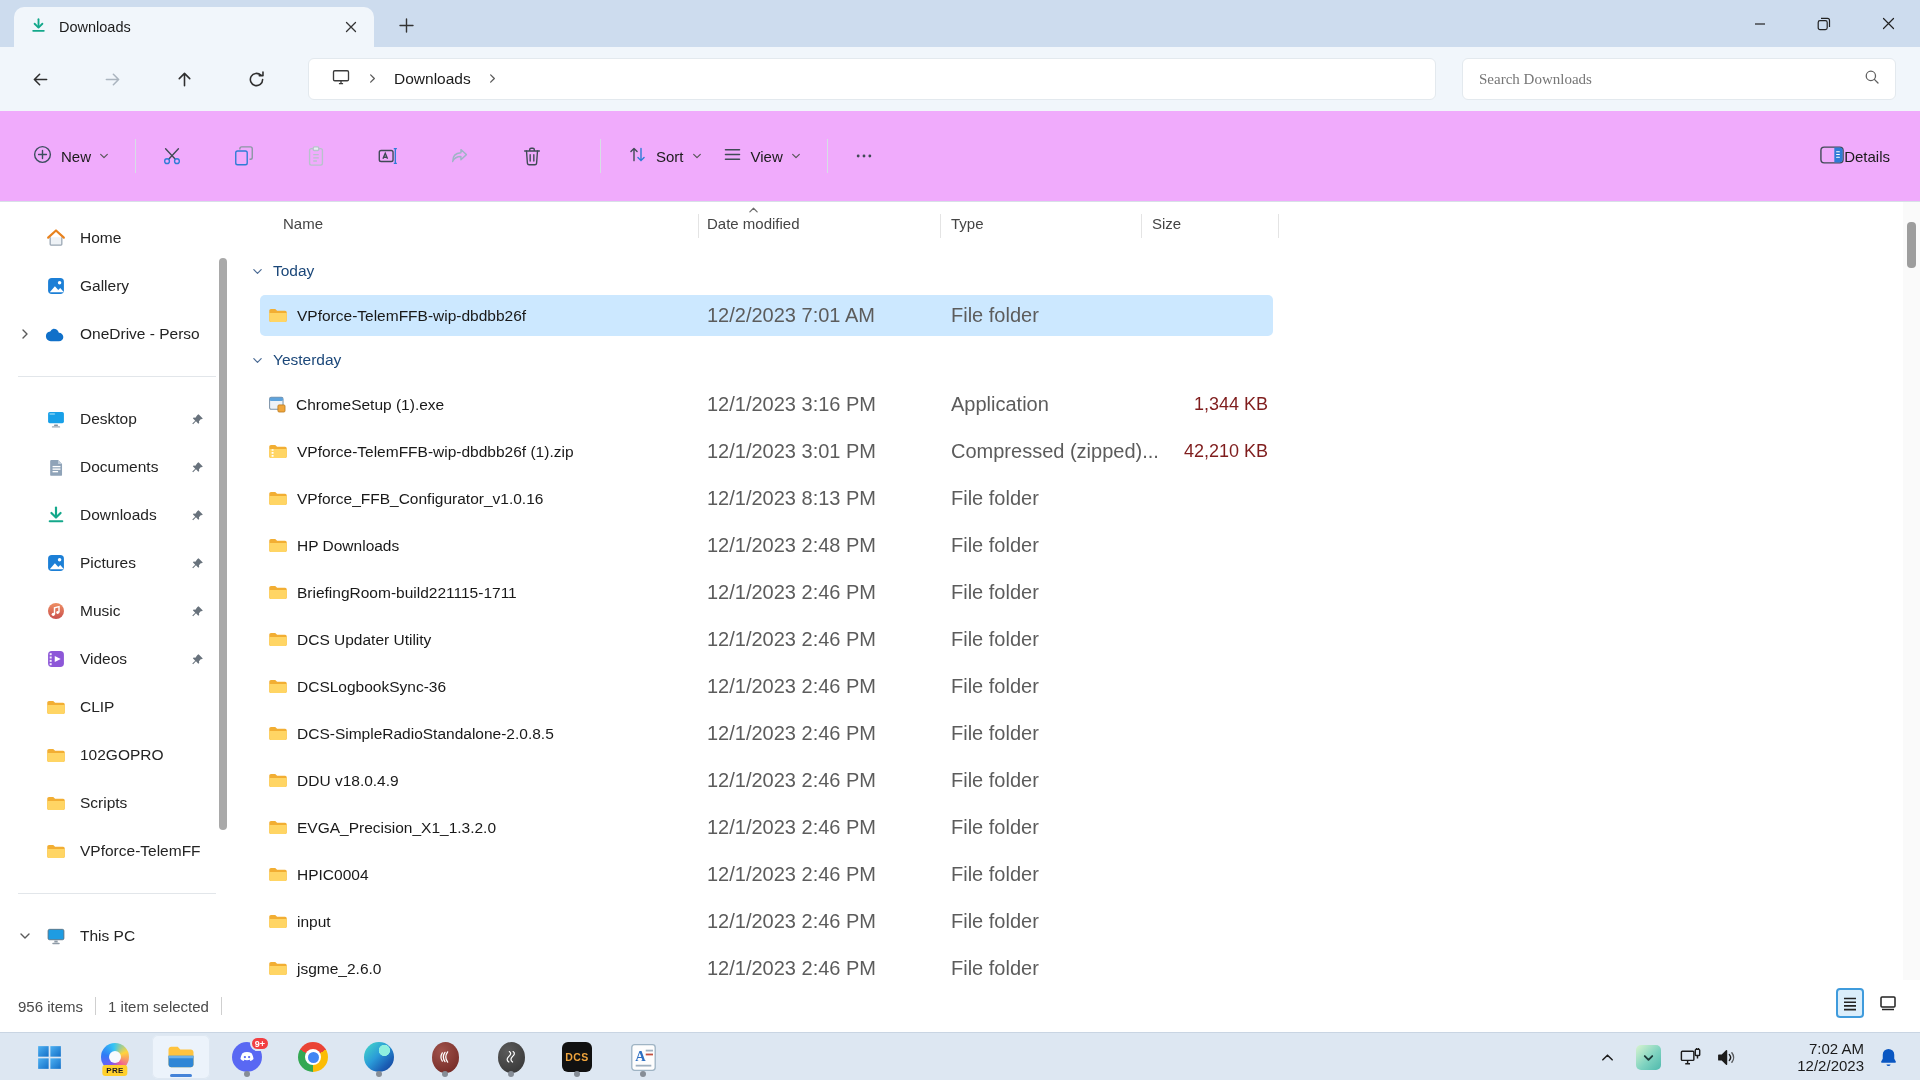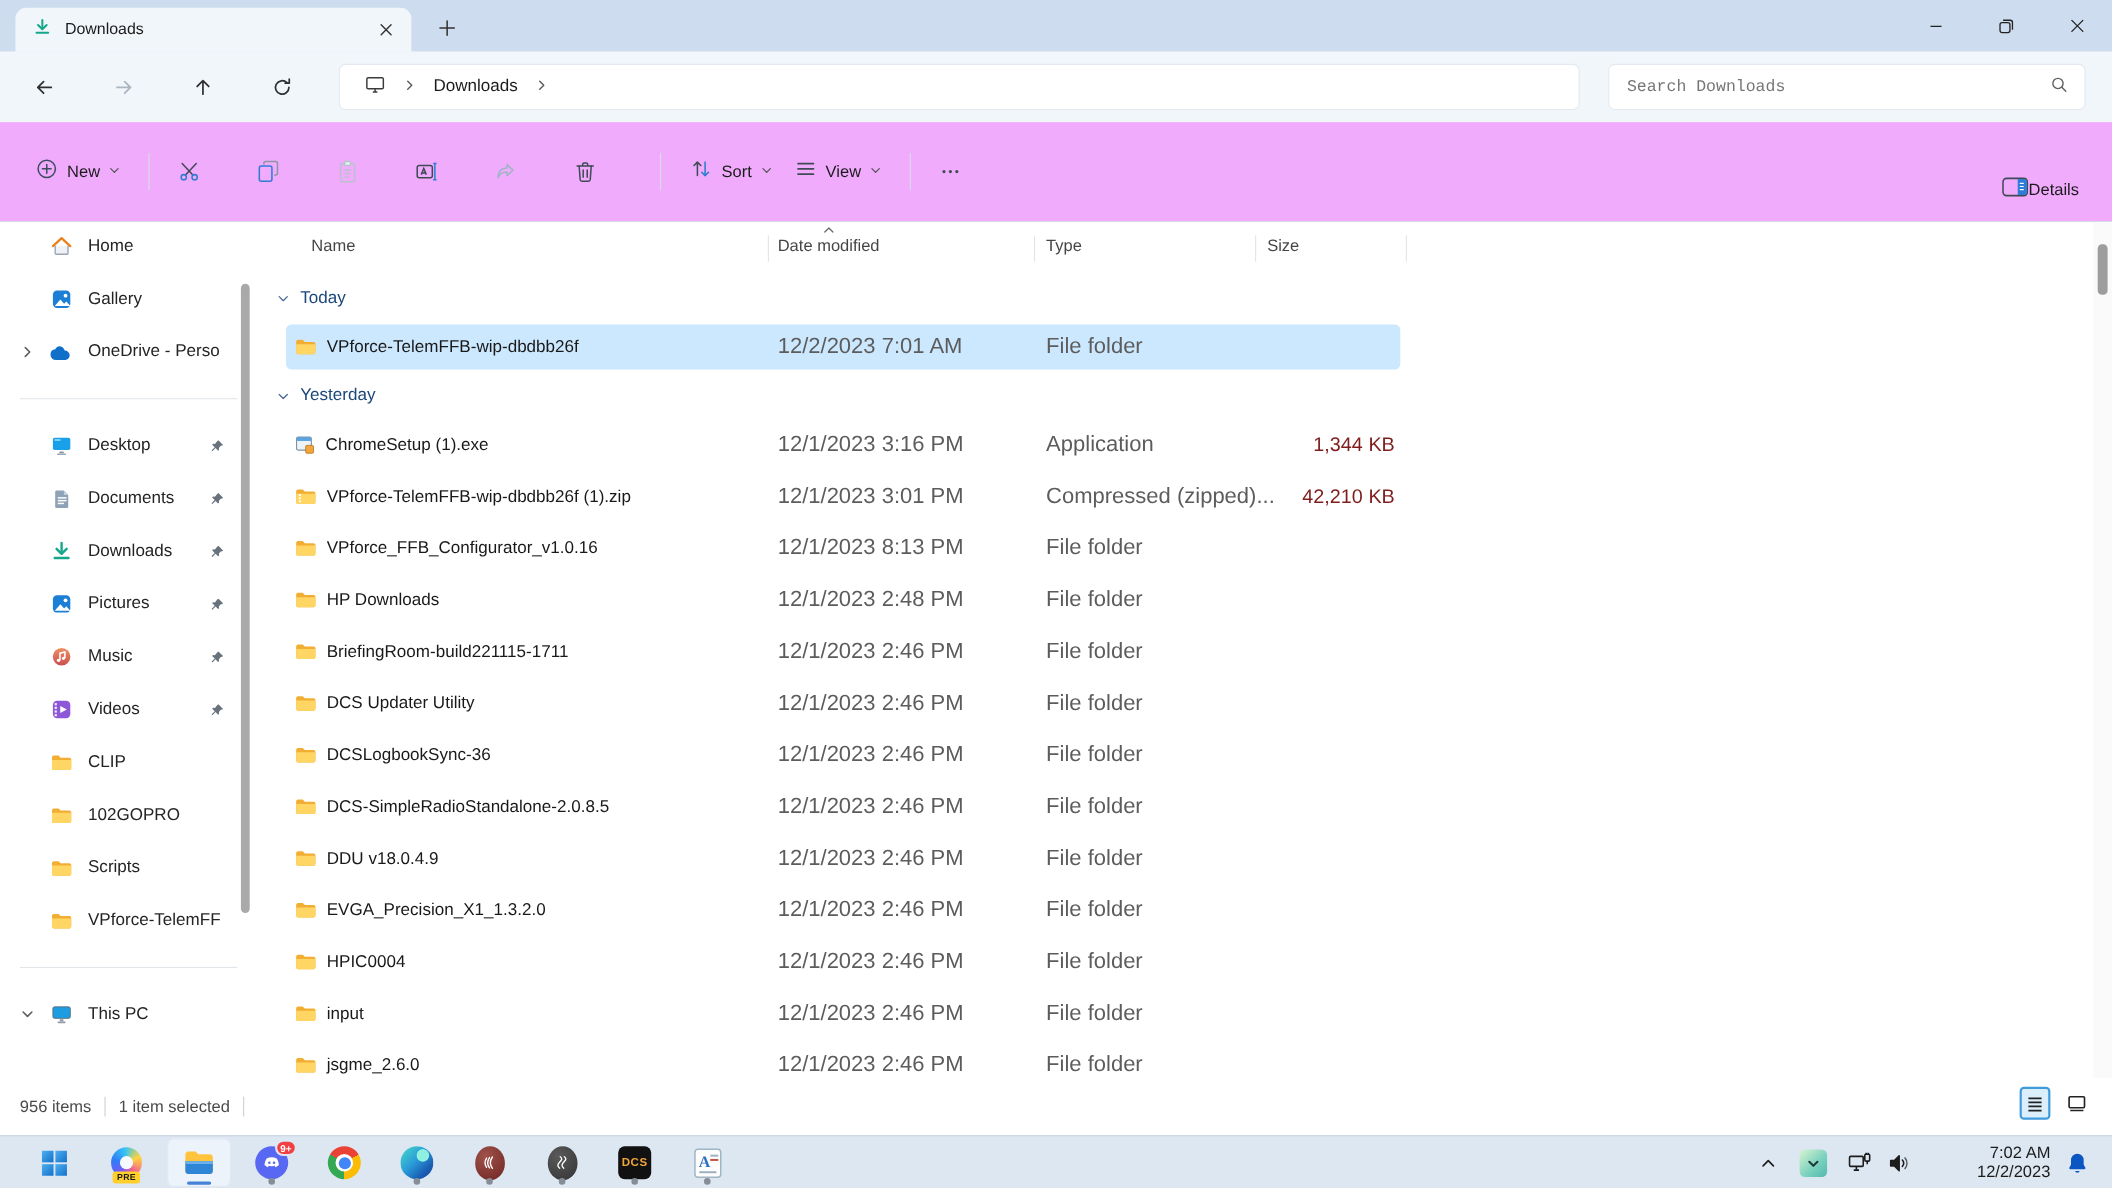--- a/index.html
+++ b/index.html
@@ -15,38 +15,38 @@
   .newtab{position:absolute;left:392px;top:11px;width:28px;height:28px;border-radius:5px;display:flex;align-items:center;justify-content:center;cursor:pointer}
   .winctl{position:absolute;right:0;top:0;height:47px;display:flex}
   .winbtn{width:64px;height:47px;display:flex;align-items:center;justify-content:center;cursor:pointer}
 
   
   .navbar{position:absolute;left:0;top:47px;width:1920px;height:64px;background:#f1f6fb}
   .nav-btn{position:absolute;top:12px;width:40px;height:40px;border-radius:5px;display:flex;align-items:center;justify-content:center;cursor:pointer}
   .addressbar{position:absolute;left:308px;top:11px;width:1128px;height:42px;background:#fff;border:1px solid #e3e9ee;border-radius:6px;display:flex;align-items:center;padding-left:22px;gap:16px}
   .crumb-label{font-size:15.5px;color:#1b1b1b}
   .searchbar{position:absolute;left:1462px;top:11px;width:434px;height:42px;background:#fff;border:1px solid #e3e9ee;border-radius:6px;display:flex;align-items:center;padding:0 14px 0 16px}
-  .searchbar input{flex:1;border:none;outline:none;font-size:15px;color:#1b1b1b;font-family:Liberation Mono, monospace;background:transparent}
+  .searchbar input{flex:1;border:none;outline:none;font-size:15px;color:#1b1b1b;font-family:Liberation Serif, serif;background:transparent}
   .searchbar input::placeholder{color:#767676}
 
   
   .toolbar{position:absolute;left:0;top:111px;width:1920px;height:91px;background:#f0abfc;border-bottom:1px solid #d8e0e7;display:flex;align-items:center;padding-left:22px}
   .tb-group{display:flex;align-items:center;gap:8px;padding:6px 10px;border-radius:5px;cursor:pointer}
   .tb-group .lab{font-size:15px;color:#1b1b1b}
   .tb-btn{width:40px;height:40px;margin-right:32px;border-radius:5px;display:flex;align-items:center;justify-content:center;cursor:pointer}
   .tb-btn:last-of-type{margin-right:0}
   .tb-sep{width:1px;height:34px;background:#d6dee5;margin:0 16px}
-  .details-btn{position:absolute;right:30px;top:16px;height:91px;display:flex;align-items:center;cursor:pointer}
+  .details-btn{position:absolute;right:30px;top:0;height:91px;display:flex;align-items:center;cursor:pointer}
   .details-btn .lab{font-size:15px;color:#1b1b1b}
 
   
   .content{position:absolute;left:0;top:202px;width:1920px;height:778px;background:#fff;overflow:hidden}
 
   
-  .sidebar{position:absolute;left:0;top:0;width:236px;height:778px;padding-top:0;overflow:hidden}
+  .sidebar{position:absolute;left:0;top:0;width:236px;height:778px;padding-top:14px;overflow:hidden}
   .sb-item{position:relative;height:44px;margin-bottom:4px;display:flex;align-items:center;border-radius:6px;cursor:pointer}
   .sb-chev{width:18px;margin-left:16px;display:flex;align-items:center;justify-content:center}
   .sb-ico{width:24px;margin-left:10px;display:flex;align-items:center;justify-content:center}
   .sb-lab{margin-left:12px;font-size:15.5px;color:#242424;white-space:nowrap;overflow:hidden;flex:1}
   .sb-pin{margin-right:32px;display:flex;align-items:center}
   .sb-div{height:1px;background:#e2e6ea;margin:20px 20px 20px 18px}
   .sb-scroll{position:absolute;left:219px;top:56px;width:8px;height:572px;background:#a9a9a9;border-radius:4px;cursor:pointer}
 
   
   .filearea{position:absolute;left:236px;top:0;width:1684px;height:778px}

